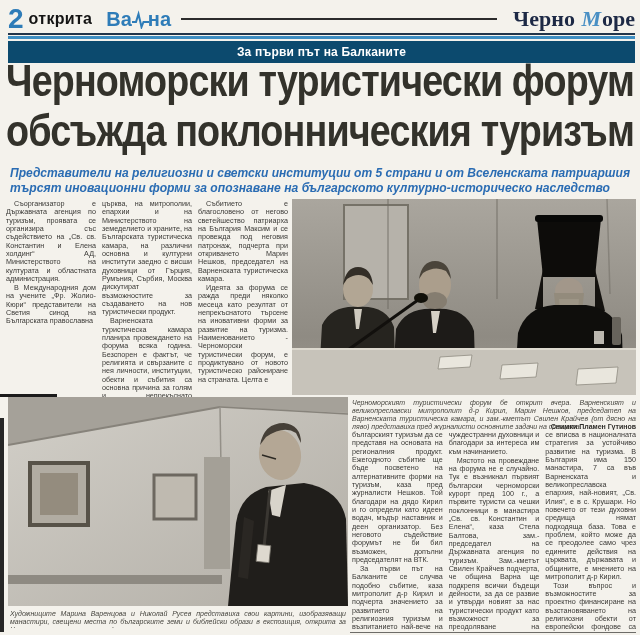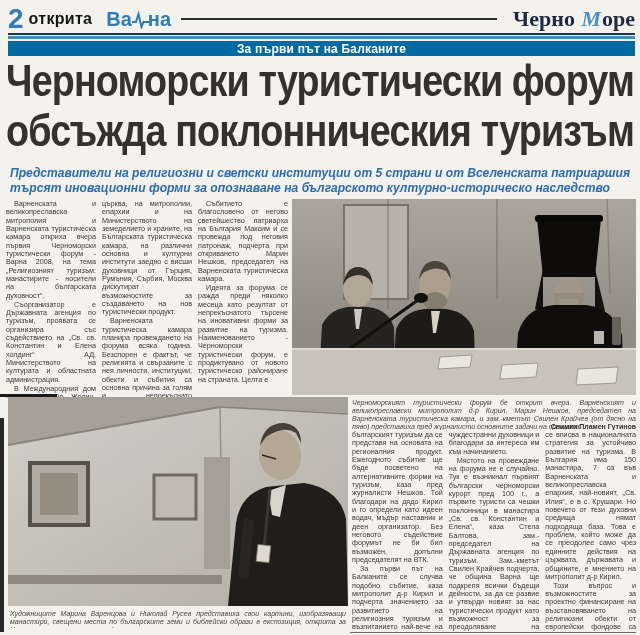--- a/index.html
+++ b/index.html
@@ -11,21 +11,21 @@
   .section{font-size:16px;font-weight:800;color:#141414;margin-left:5px;letter-spacing:.3px;}
   .varna{font-size:20px;font-weight:bold;color:#2e7cb8;margin-left:14px;display:flex;align-items:center;}
   .varna svg{margin:0 -1px 0 0;}
   .hline{flex:1;height:1.5px;background:#2c2c2c;margin:0 10px;align-self:center;}
   .date{font-size:9.5px;font-weight:bold;color:#1a2434;white-space:nowrap;}
   .masthead{font-family:"Liberation Serif",serif;font-size:22px;font-weight:bold;color:#1d2945;margin-left:6px;white-space:nowrap;}
   .masthead .m{font-style:italic;color:#4a90c4;padding:0 1px;}
   .rule-dark{position:absolute;left:8px;right:5px;top:33px;height:1.5px;background:#22354a;}
   .rule-blue{position:absolute;left:8px;right:5px;top:36px;height:3px;background:#3e8ec2;}
   
-  .kicker{position:absolute;left:8px;right:5px;top:41px;height:15px;background:#0369a1;
+  .kicker{position:absolute;left:8px;right:5px;top:41px;height:22px;background:#0c4a6e;
           display:flex;align-items:center;justify-content:center;}
   .kicker span{color:#fff;font-weight:bold;font-size:12px;letter-spacing:.2px;}
   
   .hl-svg{position:absolute;left:6px;top:56px;}
   .hl-svg text{font-family:"Liberation Sans",sans-serif;font-weight:bold;fill:#33322b;letter-spacing:-1px;}
   .sub-svg{position:absolute;left:8px;top:165px;}
   .sub-svg text{font-family:"Liberation Sans",sans-serif;font-weight:bold;font-style:italic;fill:#2a6cb3;}
   
   .cols{position:absolute;display:flex;gap:6px;}
   .cols .col{flex:1;font-size:7.2px;line-height:8.35px;text-align:justify;color:#393835;}
@@ -78,21 +78,20 @@
     <text x="0" y="90" font-size="44" textLength="628" lengthAdjust="spacingAndGlyphs">обсъжда поклонническия туризъм</text>
   </svg>
 
   <svg class="sub-svg" width="626" height="32" viewBox="0 0 626 32">
     <text x="2" y="12" font-size="13" textLength="620" lengthAdjust="spacingAndGlyphs">Представители на религиозни и светски институции от 5 страни и от Вселенската патриаршия</text>
     <text x="2" y="27" font-size="13" textLength="600" lengthAdjust="spacingAndGlyphs">търсят иновационни форми за опознаване на българското културно-историческо наследство</text>
   </svg>
 
   <div class="cols topcols">
     <div class="col">
-      <p>Варненската и великопреславска митрополия и Варненската туристическа камара откриха вчера първия Черноморски туристически форум - Варна 2008, на тема „Религиозният туризъм: манастирите - носители на българската духовност“.</p>
       <p>Съорганизатор е Държавната агенция по туризъм, проявата се организира със съдействието на „Св. св. Константин и Елена холдинг“ АД, Министерството на културата и областната администрация.</p>
       <p>В Международния дом на учените „Фр. Жолио-Кюри“ представители на Светия синод на Българската православна</p>
     </div>
     <div class="col">
       <p class="cont">църква, на митрополии, епархии и на Министерството на земеделието и храните, на Българската туристическа камара, на различни основна и културни институти заедно с висши духовници от Гърция, Румъния, Сърбия, Москва дискутират възможностите за създаването на нов туристически продукт.</p>
       <p>Варненската туристическа камара планира провеждането на форума всяка година. Безспорен е фактът, че религията и свързаните с нея личности, институции, обекти и събития са основна причина за голям и непрекъснато нарастващ брой туристически пътувания. Това е</p>
     </div>
     <div class="col">
       <p>Събитието е благословено от негово светейшество патриарха на България Максим и се провежда под неговия патронаж, подчерта при откриването Марин Нешков, председател на Варненската туристическа камара.</p>
       <p>Идеята за форума се ражда преди няколко месеца като резултат от непрекъснатото търсене на иновативни форми за развитие на туризма. Наименованието - Черноморски туристически форум, е продиктувано от новото туристическо райониране на страната. Целта е</p>

